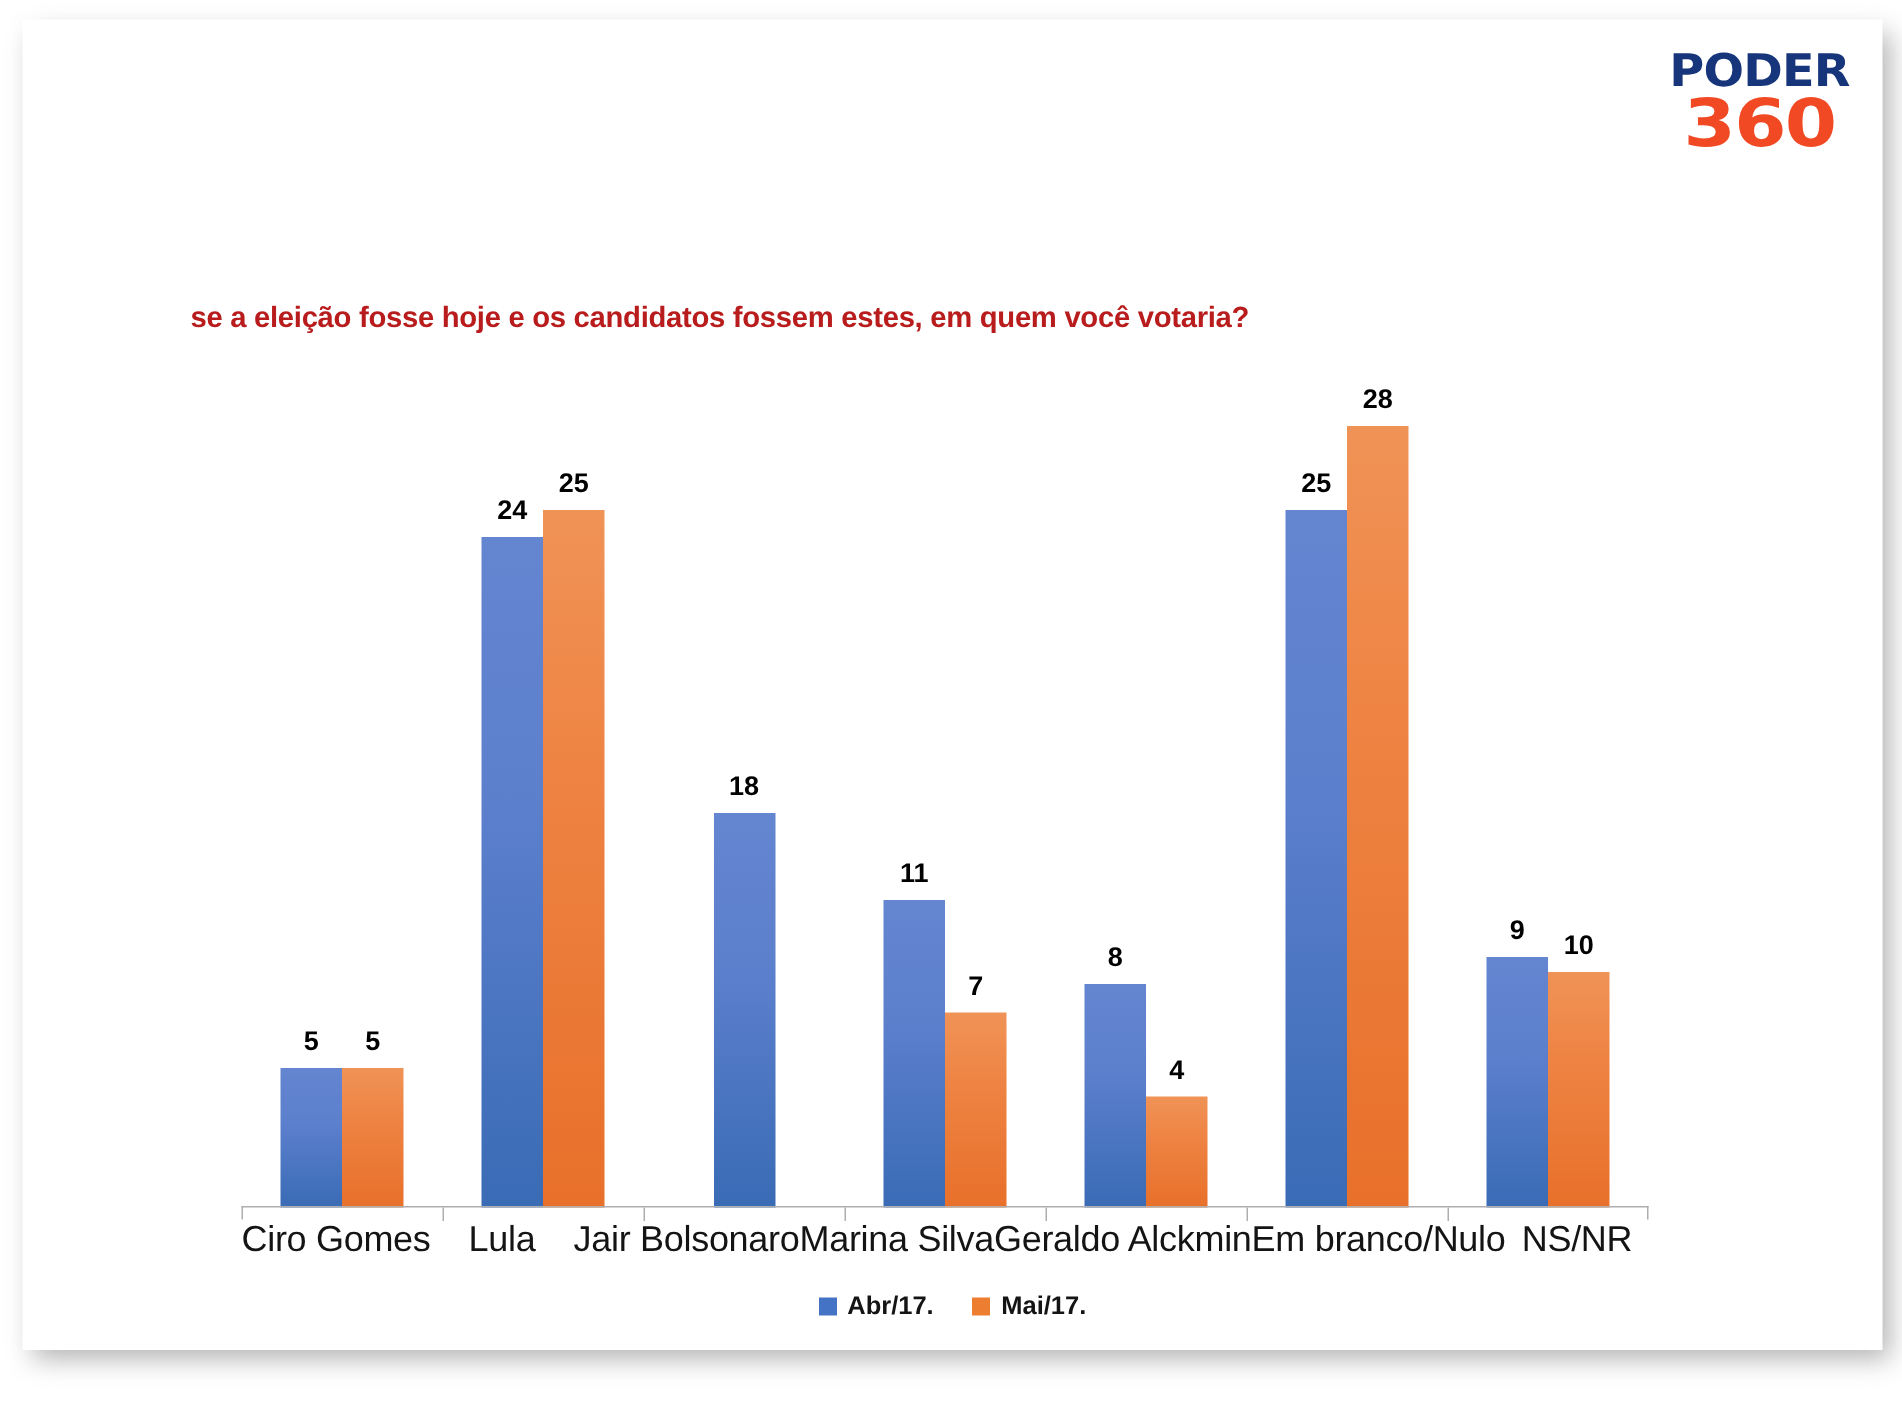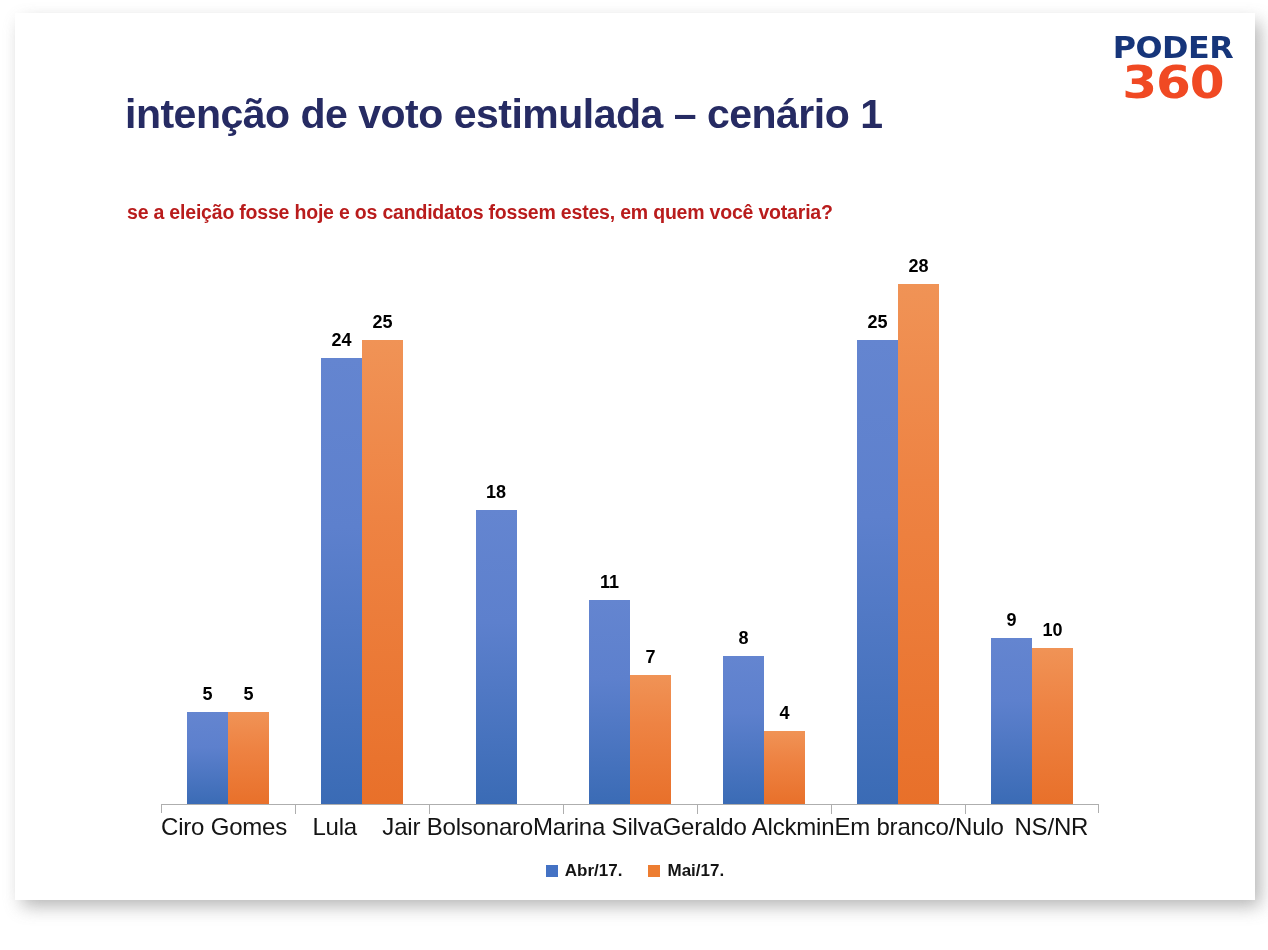--- a/index.html
+++ b/index.html
@@ -206,21 +206,20 @@
 
   <div class="slide-shadow"></div>
 
   <div class="slide">
 
     <div class="logo">
       <span class="logo-top">PODER</span>
       <span class="logo-bottom">360</span>
     </div>
 
-    <div class="chart-title">intenção de voto estimulada – cenário 1</div>
     <div class="chart-subtitle">se a eleição fosse hoje e os candidatos fossem estes, em quem você votaria?</div>
 
     <div class="plot">
       <div class="groups" id="bar-groups">
           <div class="group">
             <div class="bar-wrap">
               <div class="bar s0" style="height: 93.0357px;">
                 <span class="bar-label">5</span>
               </div>
               <div class="bar s1" style="height: 93.0357px;">
@@ -233,21 +232,21 @@
               <div class="bar s0" style="height: 446.571px;">
                 <span class="bar-label">24</span>
               </div>
               <div class="bar s1" style="height: 465.179px;">
                 <span class="bar-label">25</span>
               </div>
             </div>
           </div>
           <div class="group">
             <div class="bar-wrap">
-              <div class="bar s0" style="height: 295px;">
+              <div class="bar s0" style="height: 263px;">
                 <span class="bar-label">18</span>
               </div>
             </div>
           </div>
           <div class="group">
             <div class="bar-wrap">
               <div class="bar s0" style="height: 204.679px;">
                 <span class="bar-label">11</span>
               </div>
               <div class="bar s1" style="height: 130.25px;">

